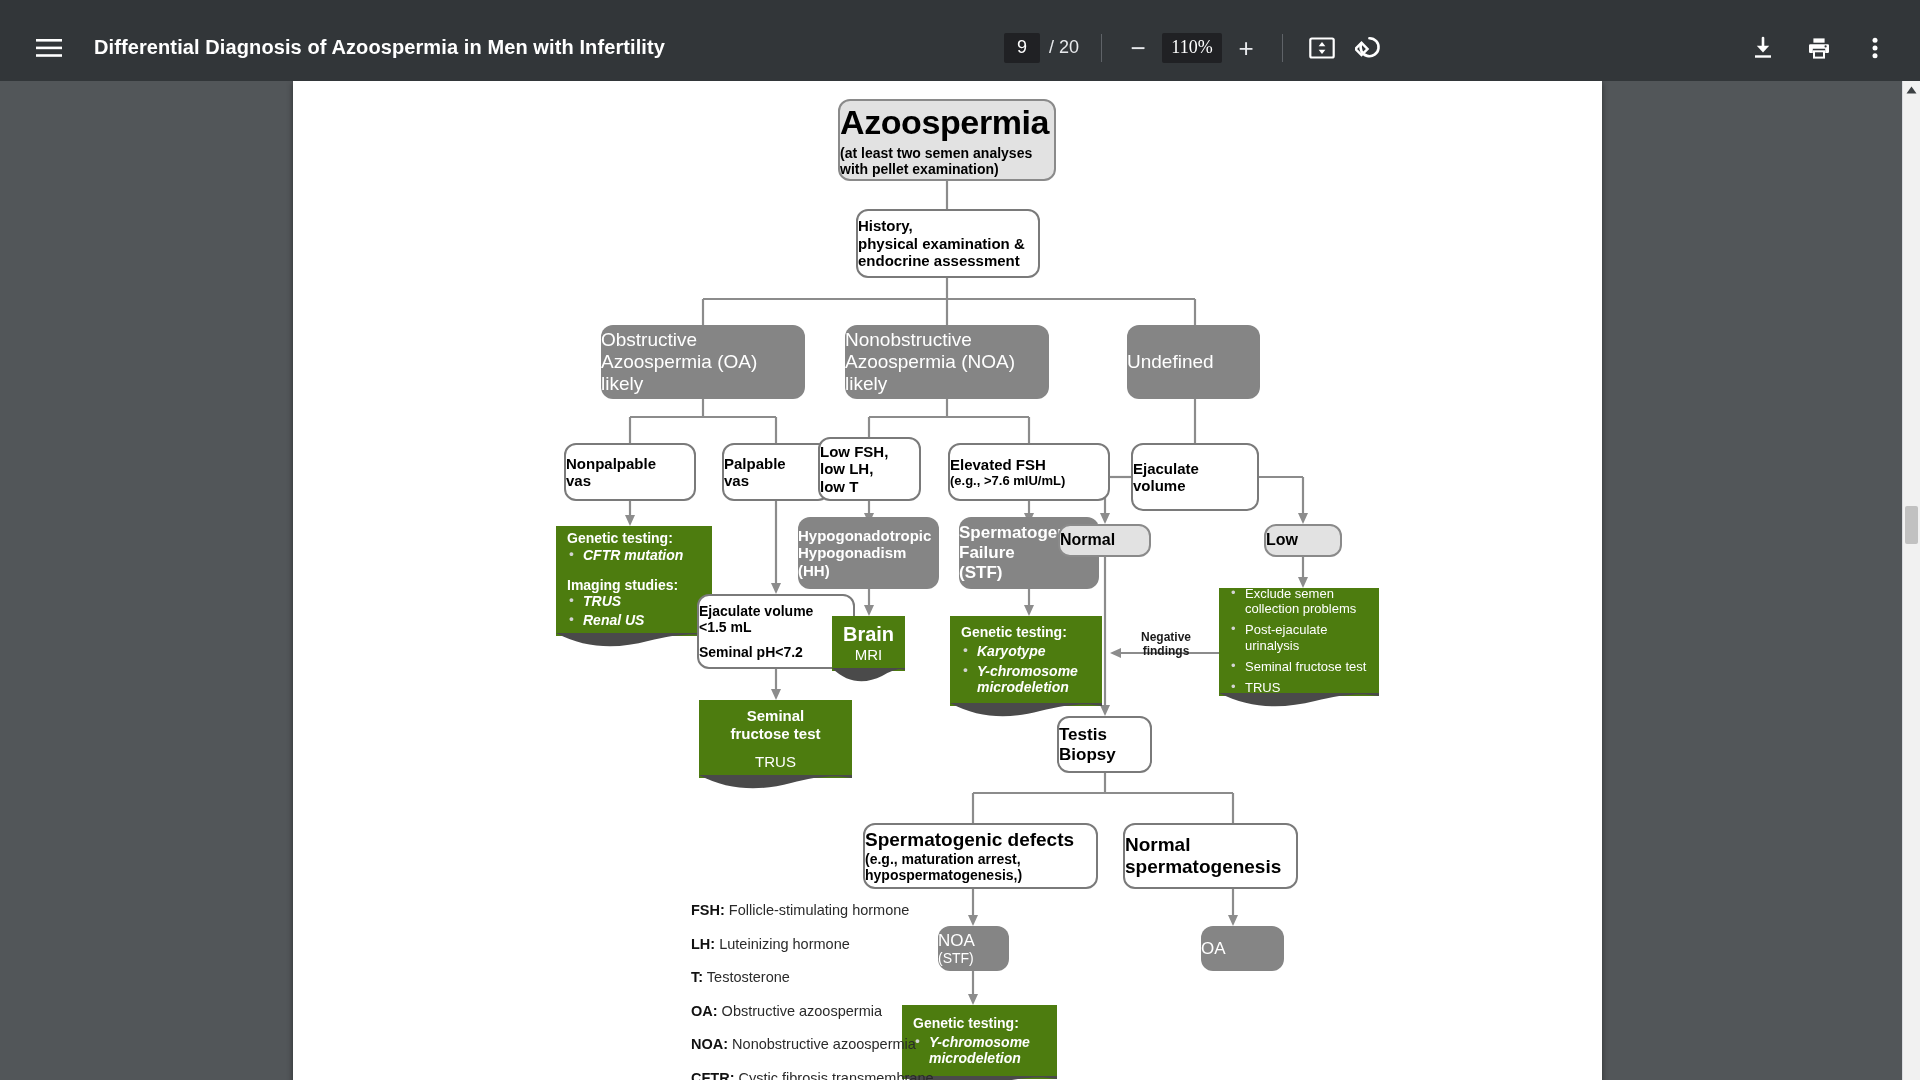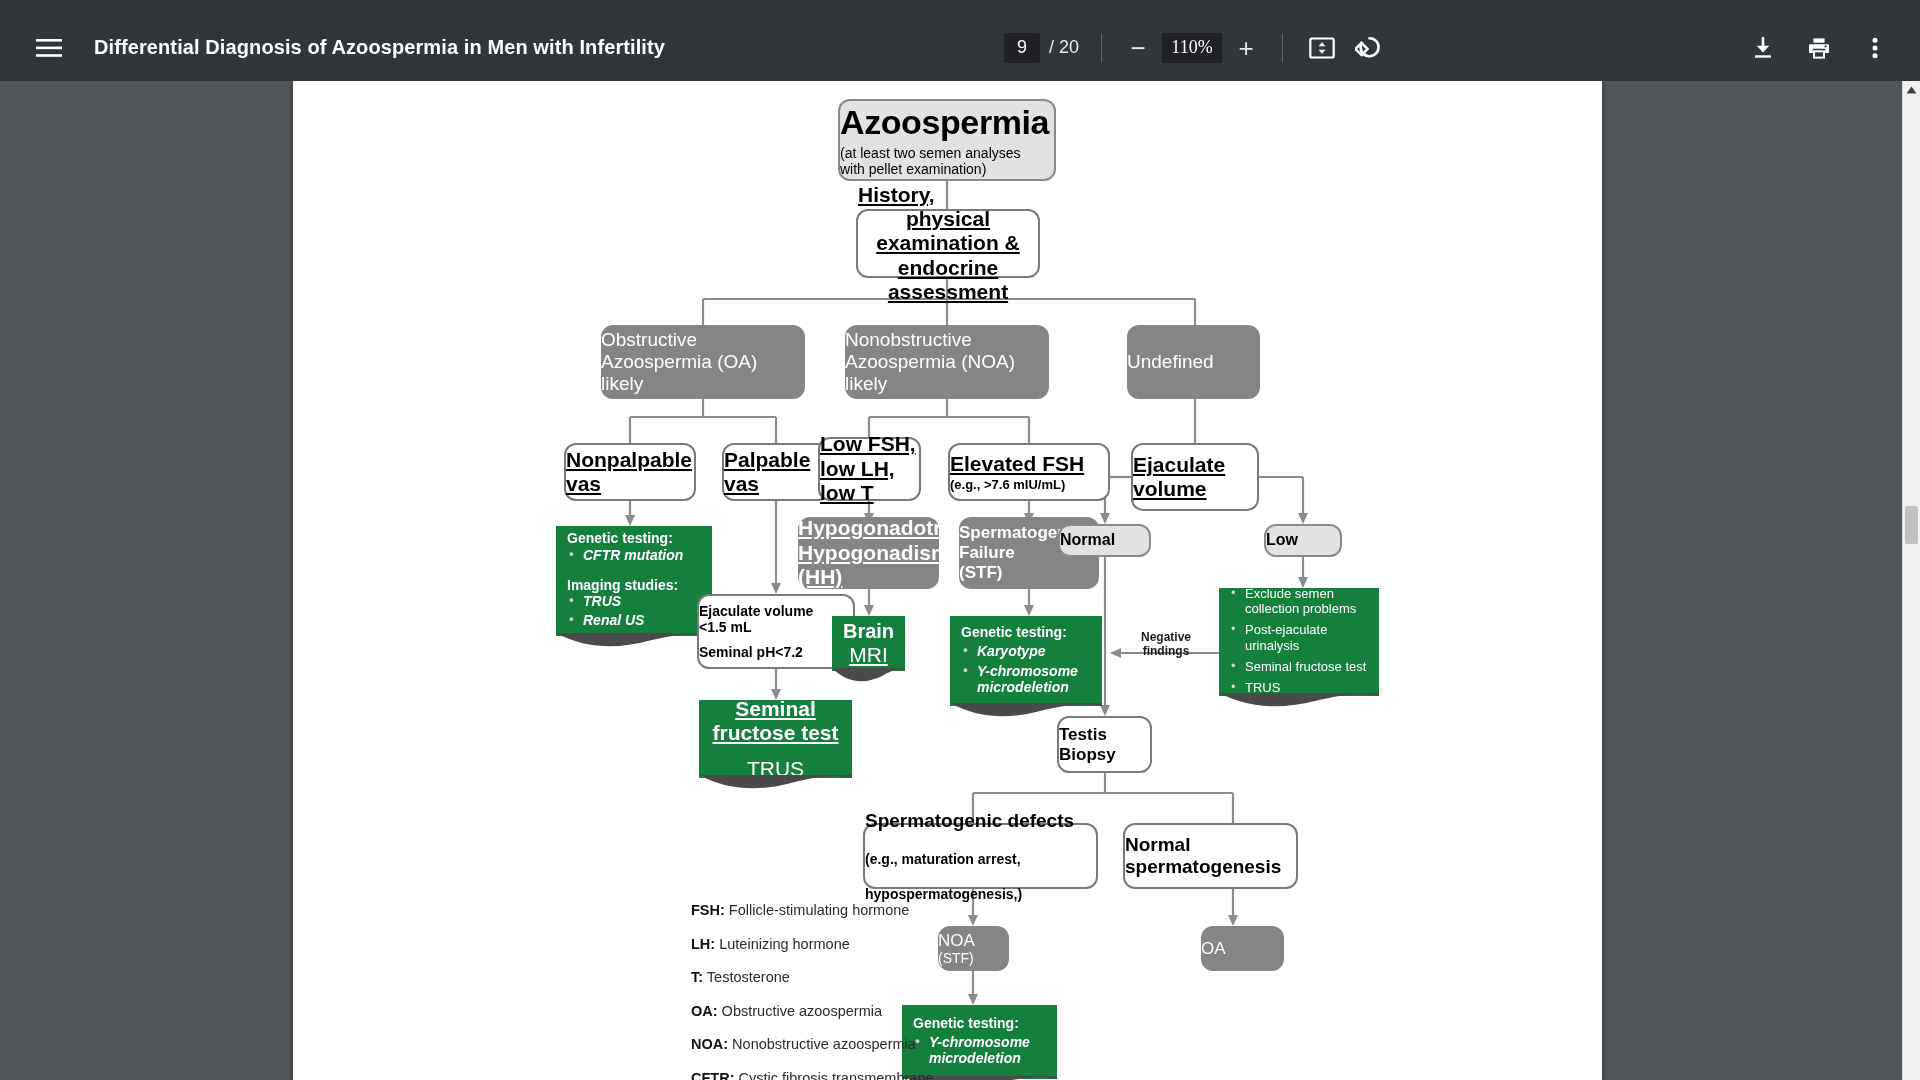--- a/index.html
+++ b/index.html
@@ -149,36 +149,36 @@
     font-weight: bold;
   }
   
   .n-gray {
     background: #858585;
     border-radius: 12px;
     color: #ffffff;
   }
   
   .n-dark {
-    background: #15803d;
+    background: #4d7c0f;
     color: #ffffff;
     align-items: flex-start;
     text-align: left;
   }
   .n-dark .wave {
     position: absolute; left: 0; bottom: -17px;
     width: 100%; height: 20px;
   }
   .n-dark.center { align-items: center; text-align: center; }
 
   .t-big { font-size: 34px; font-weight: bold; letter-spacing: -0.4px; }
-  .t-sub { font-size: 14px; font-weight: normal; margin-top: 3px; }
+  .t-sub { font-size: 14px; font-weight: bold; margin-top: 3px; }
   .t-13 { font-size: 13px; }
   .t-14 { font-size: 14px; }
-  .t-15 { font-size: 21px; text-decoration: underline; }
+  .t-15 { font-size: 15px; }
   .t-16 { font-size: 16px; }
   .t-17 { font-size: 17px; }
   .t-19 { font-size: 19px; }
   .t-20 { font-size: 20px; }
   .bold { font-weight: bold; }
   .ital { font-style: italic; }
 
   .dark-list { list-style: none; margin: 0; padding: 0; }
   .dark-list li {
     position: relative;
@@ -520,21 +520,21 @@
 
       <div class="node n-dark center" style="left:406px; top:619px; width:153px; height:78px; justify-content:center; padding:10px;">
         <div class="t-15 bold">Seminal</div>
         <div class="t-15 bold">fructose test</div>
         <div class="t-15" style="margin-top:11px">TRUS</div>
         <svg class="wave" viewBox="0 0 153 20" preserveAspectRatio="none">
           <path d="M0,0 C30,16 62,16 92,8 C116,1 138,0 153,3 L153,0 L0,0 Z" fill="#4a4a4a"></path>
         </svg>
       </div>
 
-      <div class="node n-white" style="left:570px; top:742px; width:235px; height:66px;gap:19px;">
+      <div class="node n-white" style="left:570px; top:742px; width:235px; height:66px;">
         <div class="t-19 bold">Spermatogenic defects</div>
         <div class="t-14">(e.g., maturation arrest,</div>
         <div class="t-14">hypospermatogenesis,)</div>
       </div>
 
       <div class="node n-white" style="left:830px; top:742px; width:175px; height:66px;">
         <div class="t-19 bold">Normal</div>
         <div class="t-19 bold">spermatogenesis</div>
       </div>
 

